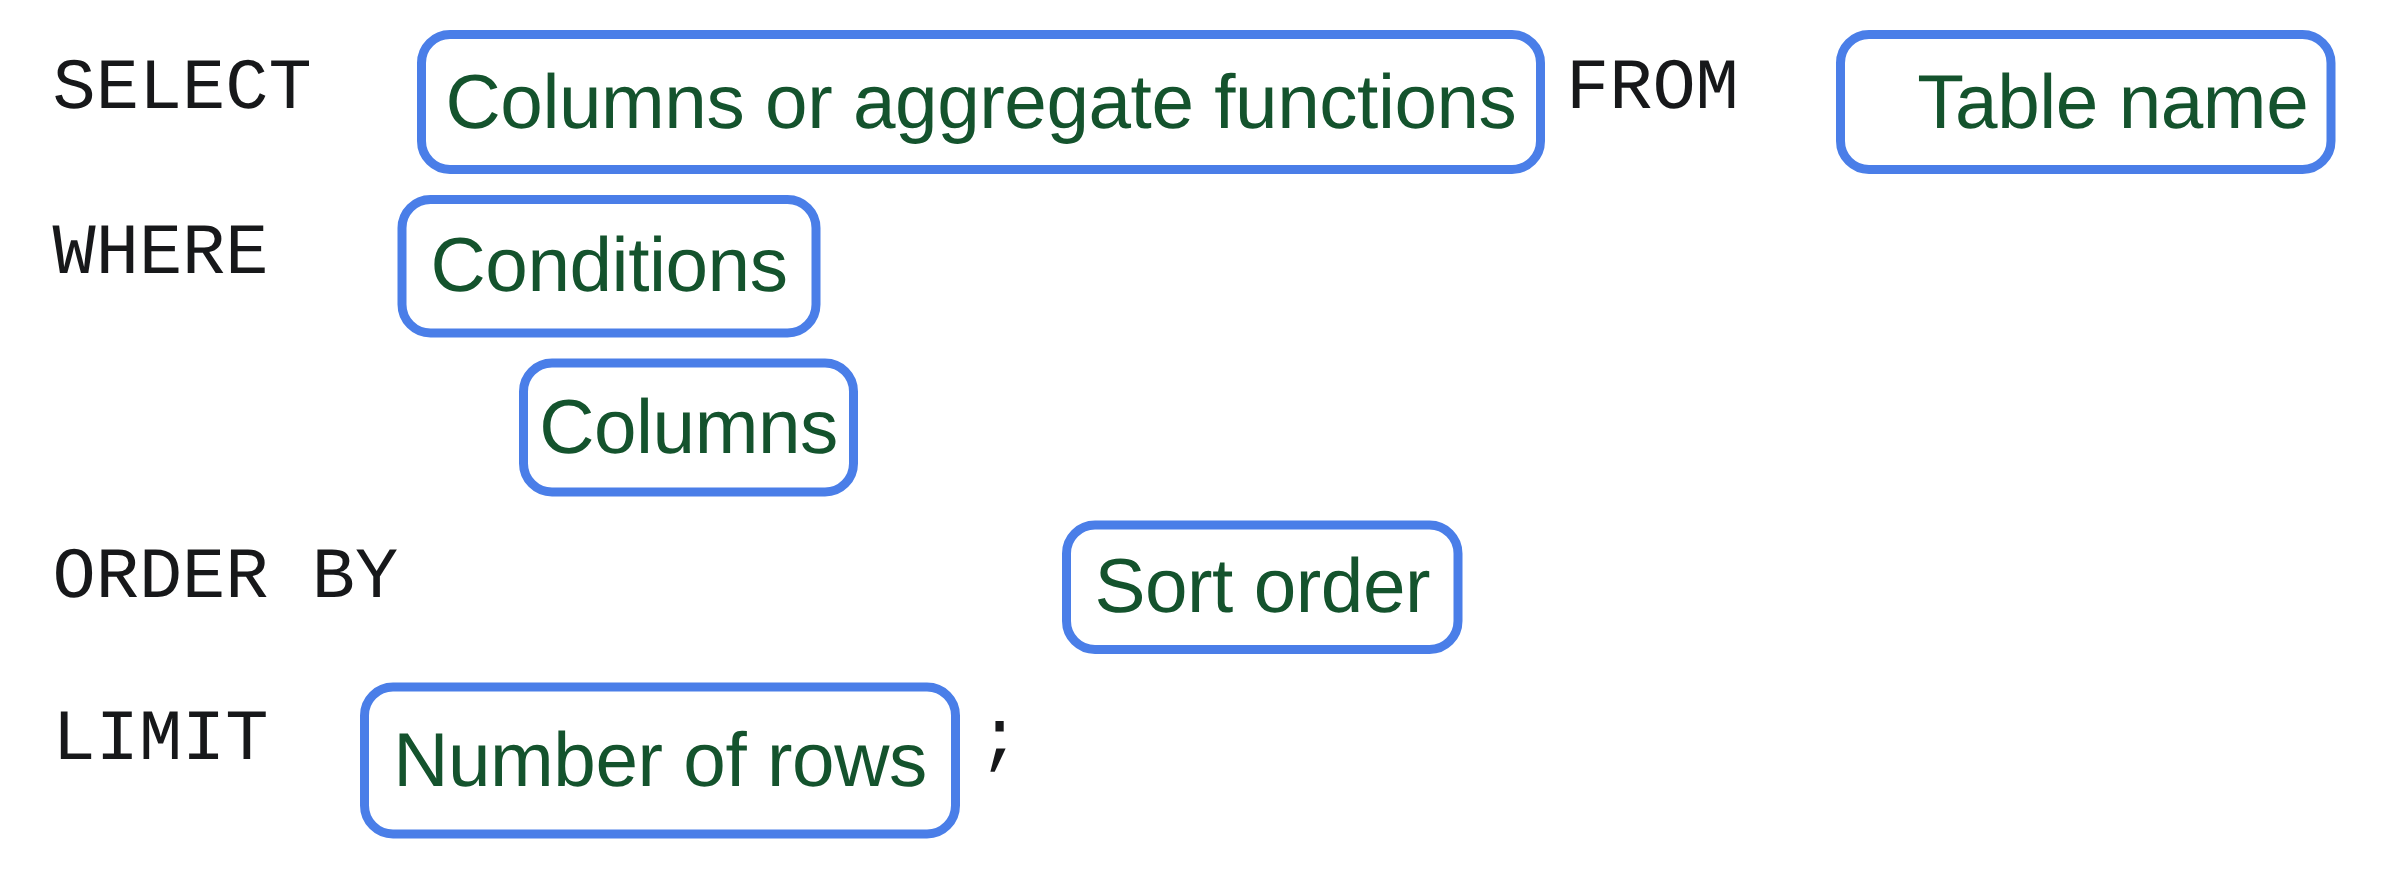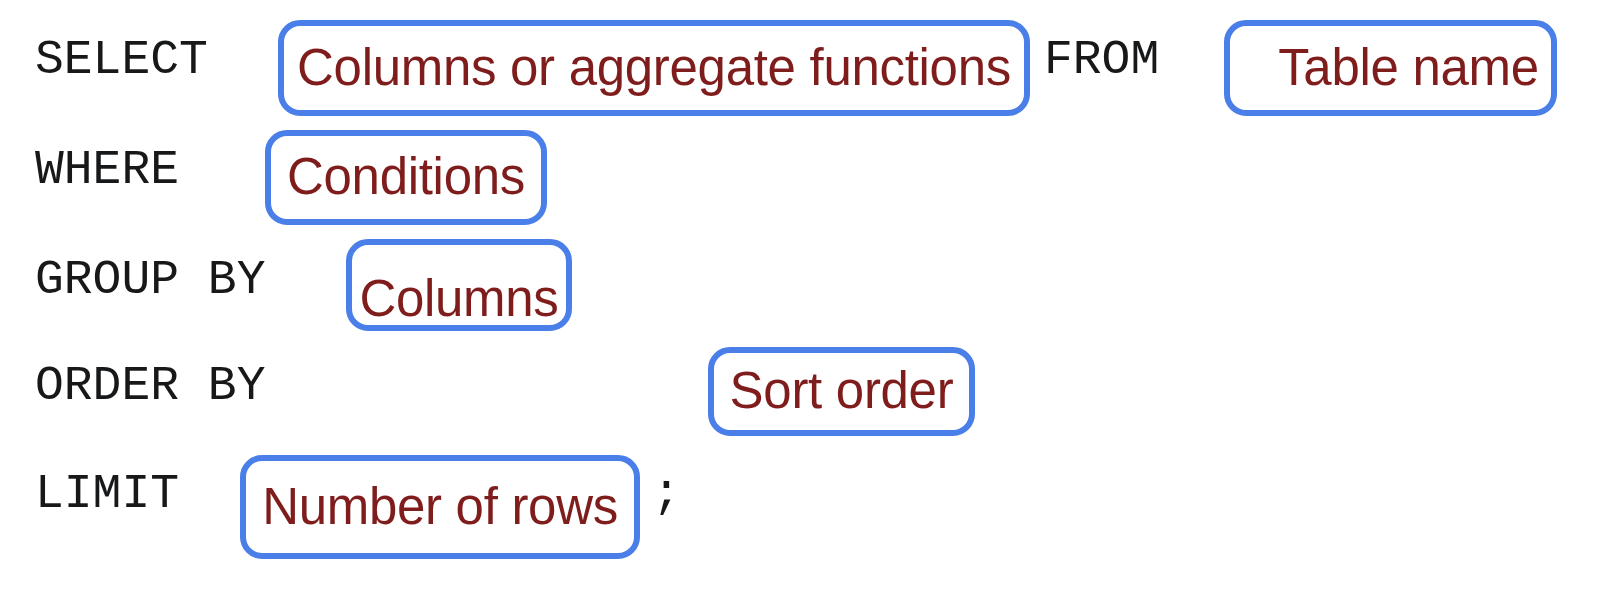--- a/index.html
+++ b/index.html
@@ -42,39 +42,39 @@
     border-radius: 22px;
     display: flex;
     align-items: center;
     justify-content: center;
   }
   .slot-label {
     font-family: "Liberation Sans", sans-serif;
     font-size: 51px;
     line-height: 1;
     font-weight: 400;
-    color: #7f1d1d;
+    color: #14532d;
     white-space: nowrap;
     letter-spacing: -0.3px;
     transform: translateY(-1px);
   }
 
   
   .kw-select   { left: 35px;   top: 36px; }
   .slot-columns-agg { left: 278px;  top: 20px;  width: 752px; height: 96px; }
   .kw-from     { left: 1044px; top: 36px; }
   .slot-table-name  { left: 1224px; top: 20px;  width: 333px; height: 96px; padding-left: 36px; }
 
   
   .kw-where    { left: 35px;   top: 146px; }
   .slot-conditions  { left: 240px;  top: 130px; width: 282px; height: 95px; margin-left: 25px; }
 
   
   .kw-group-by { left: 35px;   top: 256px; }
-  .slot-columns     { left: 346px;  top: 239px; width: 226px; height: 92px; align-items: flex-end; }
+  .slot-columns     { left: 346px;  top: 239px; width: 226px; height: 92px; }
 
   
   .kw-order-by { left: 35px;   top: 362px; }
   .slot-column-name { left: 345px;  top: 347px; width: 343px; height: 89px; }
   .slot-sort-order  { left: 708px;  top: 347px; width: 267px; height: 89px; }
 
   
   .kw-limit    { left: 35px;   top: 470px; }
   .slot-num-rows    { left: 240px;  top: 455px; width: 400px; height: 104px; }
   .kw-semicolon{ left: 652px;  top: 470px; }
@@ -95,21 +95,20 @@
   <div class="slot slot-table-name">
     <span class="slot-label">Table name</span>
   </div>
 
   <span class="kw kw-where">WHERE</span>
 
   <div class="slot slot-conditions">
     <span class="slot-label">Conditions</span>
   </div>
 
-  <span class="kw kw-group-by">GROUP BY</span>
 
   <div class="slot slot-columns">
     <span class="slot-label">Columns</span>
   </div>
 
   <span class="kw kw-order-by">ORDER BY</span>
 
 
   <div class="slot slot-sort-order">
     <span class="slot-label">Sort order</span>

